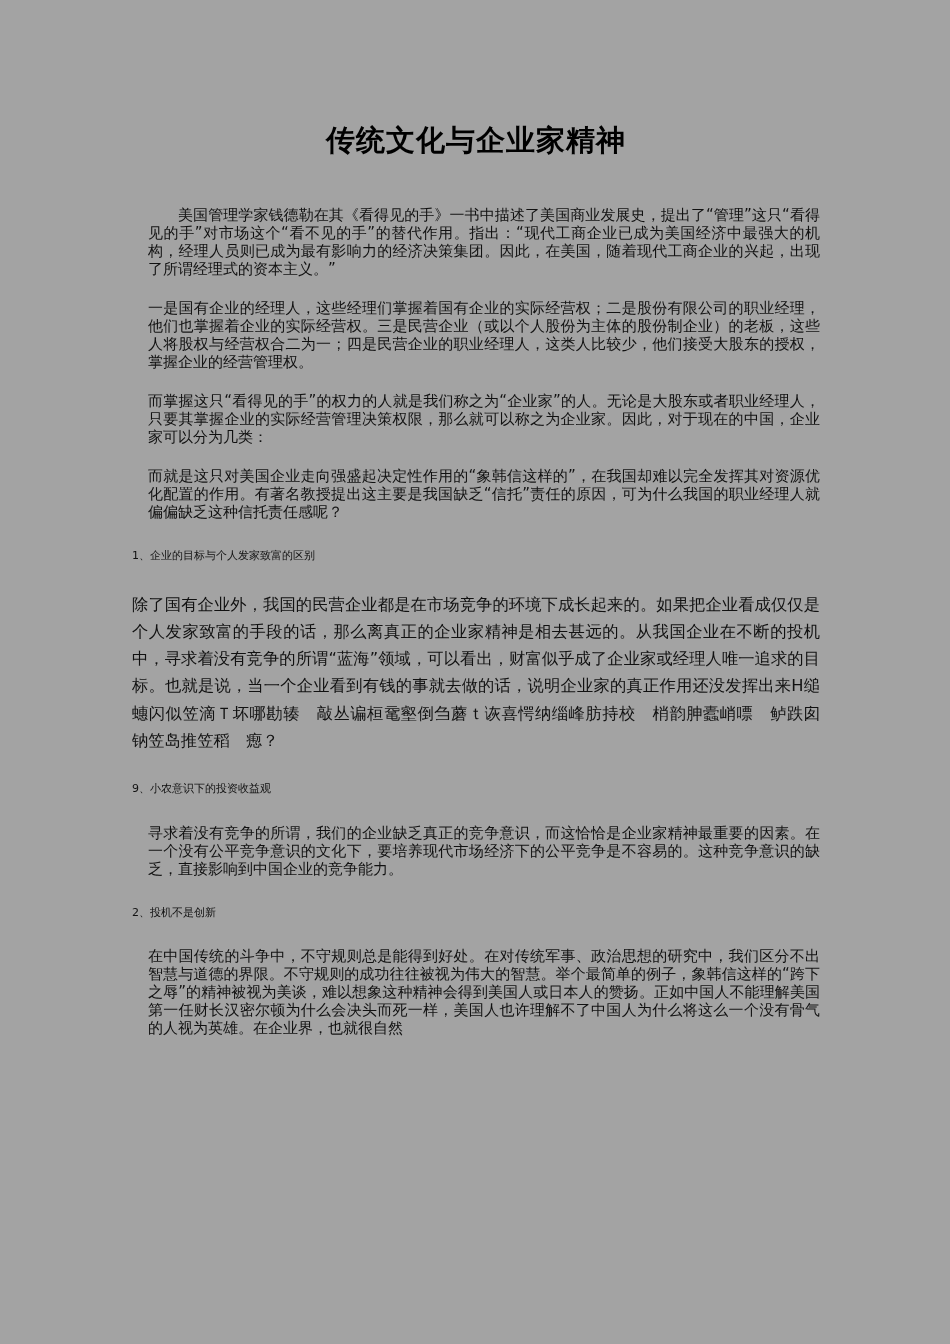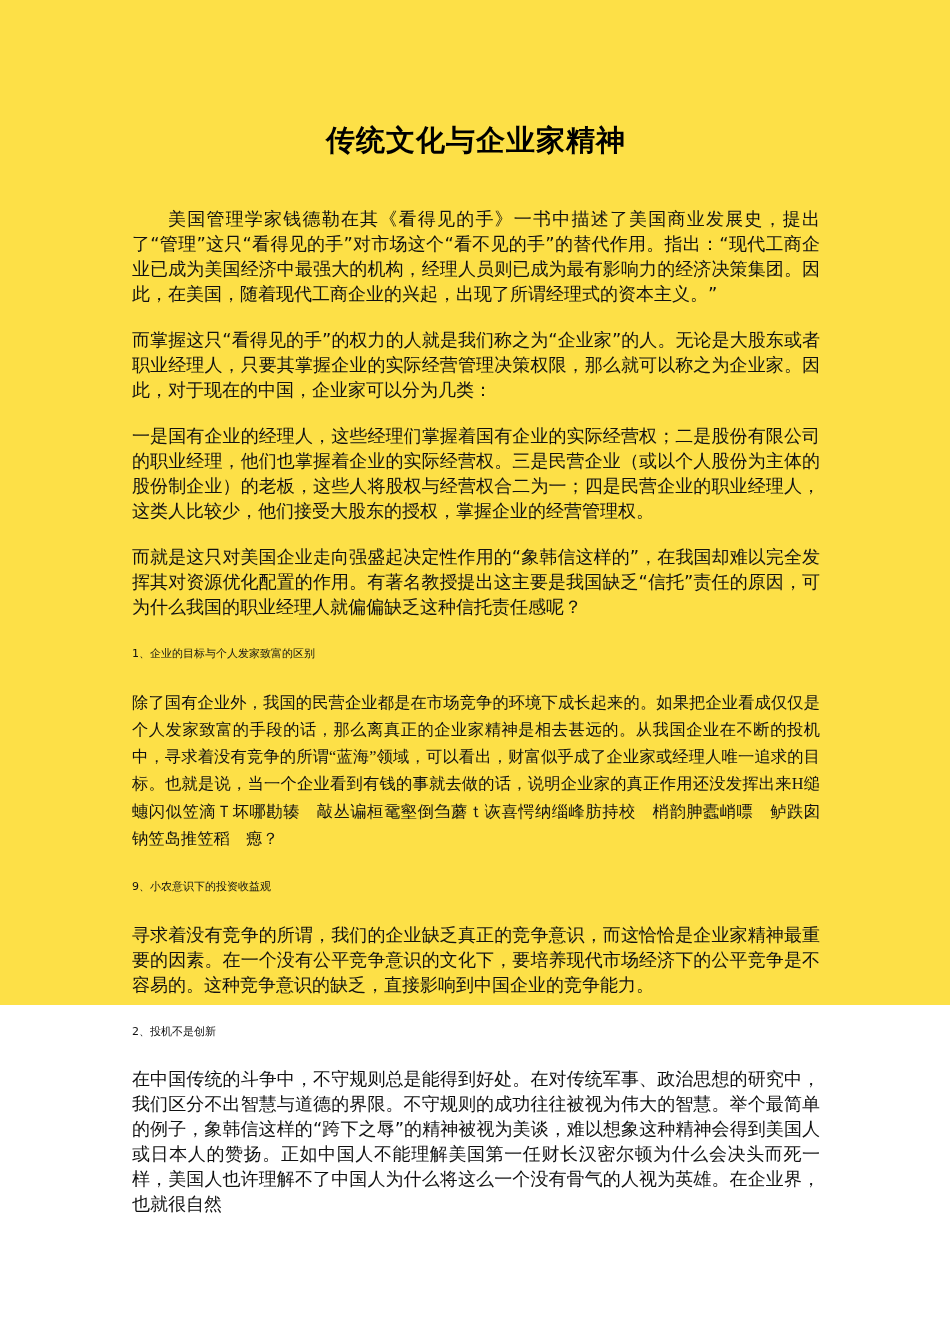--- a/index.html
+++ b/index.html
@@ -10,22 +10,22 @@
   body {
     width: 950px;
     height: 1344px;
     font-family: "DejaVu Sans", "Liberation Sans", sans-serif;
     color: #000000;
     overflow: hidden;
   }
   .page {
     position: relative;
     width: 950px;
-    height: 1005px;
-    background: #fde047;
+    height: 1344px;
+    background: #a3a3a3;
     box-sizing: border-box;
     padding: 0;
   }
   .content {
     position: absolute;
     left: 132px;
     top: 0;
     width: 688px;
   }
   .doc-title {
@@ -36,23 +36,23 @@
     margin: 0;
     padding-top: 122px;
     padding-bottom: 0;
     line-height: 1.25;
     color: #000;
   }
   .body-block {
     margin-top: 48px;
   }
   p.para {
-    font-size: 18px;
-    line-height: 25px;
-    margin: 0 0 21px 0;
+    font-size: 15px;
+    line-height: 18px;
+    margin: 0 0 21px 16px;
     text-align: justify;
     text-justify: inter-ideograph;
     word-break: break-all;
     color: #111;
   }
   p.para.first {
     text-indent: 2em;
   }
   p.heading {
     font-size: 11px;
@@ -61,37 +61,37 @@
     color: #111;
   }
   p.garbled {
     font-size: 16.3px;
     line-height: 27.3px;
     margin: 0 0 21px 0;
     text-align: justify;
     word-break: break-all;
     color: #111;
   }
-  .nowrapseg { white-space: pre-wrap; font-family: Liberation Serif, serif; }
+  .nowrapseg { white-space: pre-wrap; }
 </style>
 </head>
 <body>
 
 <div class="page">
   <div class="content">
 
     <h1 class="doc-title">传统文化与企业家精神</h1>
 
     <div class="body-block">
 
       <p class="para first">美国管理学家钱德勒在其《看得见的手》一书中描述了美国商业发展史，提出了“管理”这只“看得见的手”对市场这个“看不见的手”的替代作用。指出：“现代工商企业已成为美国经济中最强大的机构，经理人员则已成为最有影响力的经济决策集团。因此，在美国，随着现代工商企业的兴起，出现了所谓经理式的资本主义。”</p>
 
+      <p class="para">一是国有企业的经理人，这些经理们掌握着国有企业的实际经营权；二是股份有限公司的职业经理，他们也掌握着企业的实际经营权。三是民营企业（或以个人股份为主体的股份制企业）的老板，这些人将股权与经营权合二为一；四是民营企业的职业经理人，这类人比较少，他们接受大股东的授权，掌握企业的经营管理权。</p>
+
       <p class="para">而掌握这只“看得见的手”的权力的人就是我们称之为“企业家”的人。无论是大股东或者职业经理人，只要其掌握企业的实际经营管理决策权限，那么就可以称之为企业家。因此，对于现在的中国，企业家可以分为几类：</p>
-
-      <p class="para">一是国有企业的经理人，这些经理们掌握着国有企业的实际经营权；二是股份有限公司的职业经理，他们也掌握着企业的实际经营权。三是民营企业（或以个人股份为主体的股份制企业）的老板，这些人将股权与经营权合二为一；四是民营企业的职业经理人，这类人比较少，他们接受大股东的授权，掌握企业的经营管理权。</p>
 
       <p class="para">而就是这只对美国企业走向强盛起决定性作用的“象韩信这样的”，在我国却难以完全发挥其对资源优化配置的作用。有著名教授提出这主要是我国缺乏“信托”责任的原因，可为什么我国的职业经理人就偏偏缺乏这种信托责任感呢？</p>
 
       <p class="heading">1、企业的目标与个人发家致富的区别</p>
 
       <p class="garbled nowrapseg">除了国有企业外，我国的民营企业都是在市场竞争的环境下成长起来的。如果把企业看成仅仅是个人发家致富的手段的话，那么离真正的企业家精神是相去甚远的。从我国企业在不断的投机中，寻求着没有竞争的所谓“蓝海”领域，可以看出，财富似乎成了企业家或经理人唯一追求的目标。也就是说，当一个企业看到有钱的事就去做的话，说明企业家的真正作用还没发挥出来H缒　蟪闪似笠滴Ｔ坏哪勘辏　敲丛谝桓鼋壑倒刍蘑ｔ诙喜愕纳缁峰肪持校　梢韵胂蠹峭嘌　鲈跌囱　钠笠岛推笠稻　瘛？</p>
 
       <p class="heading">9、小农意识下的投资收益观</p>
 
 

